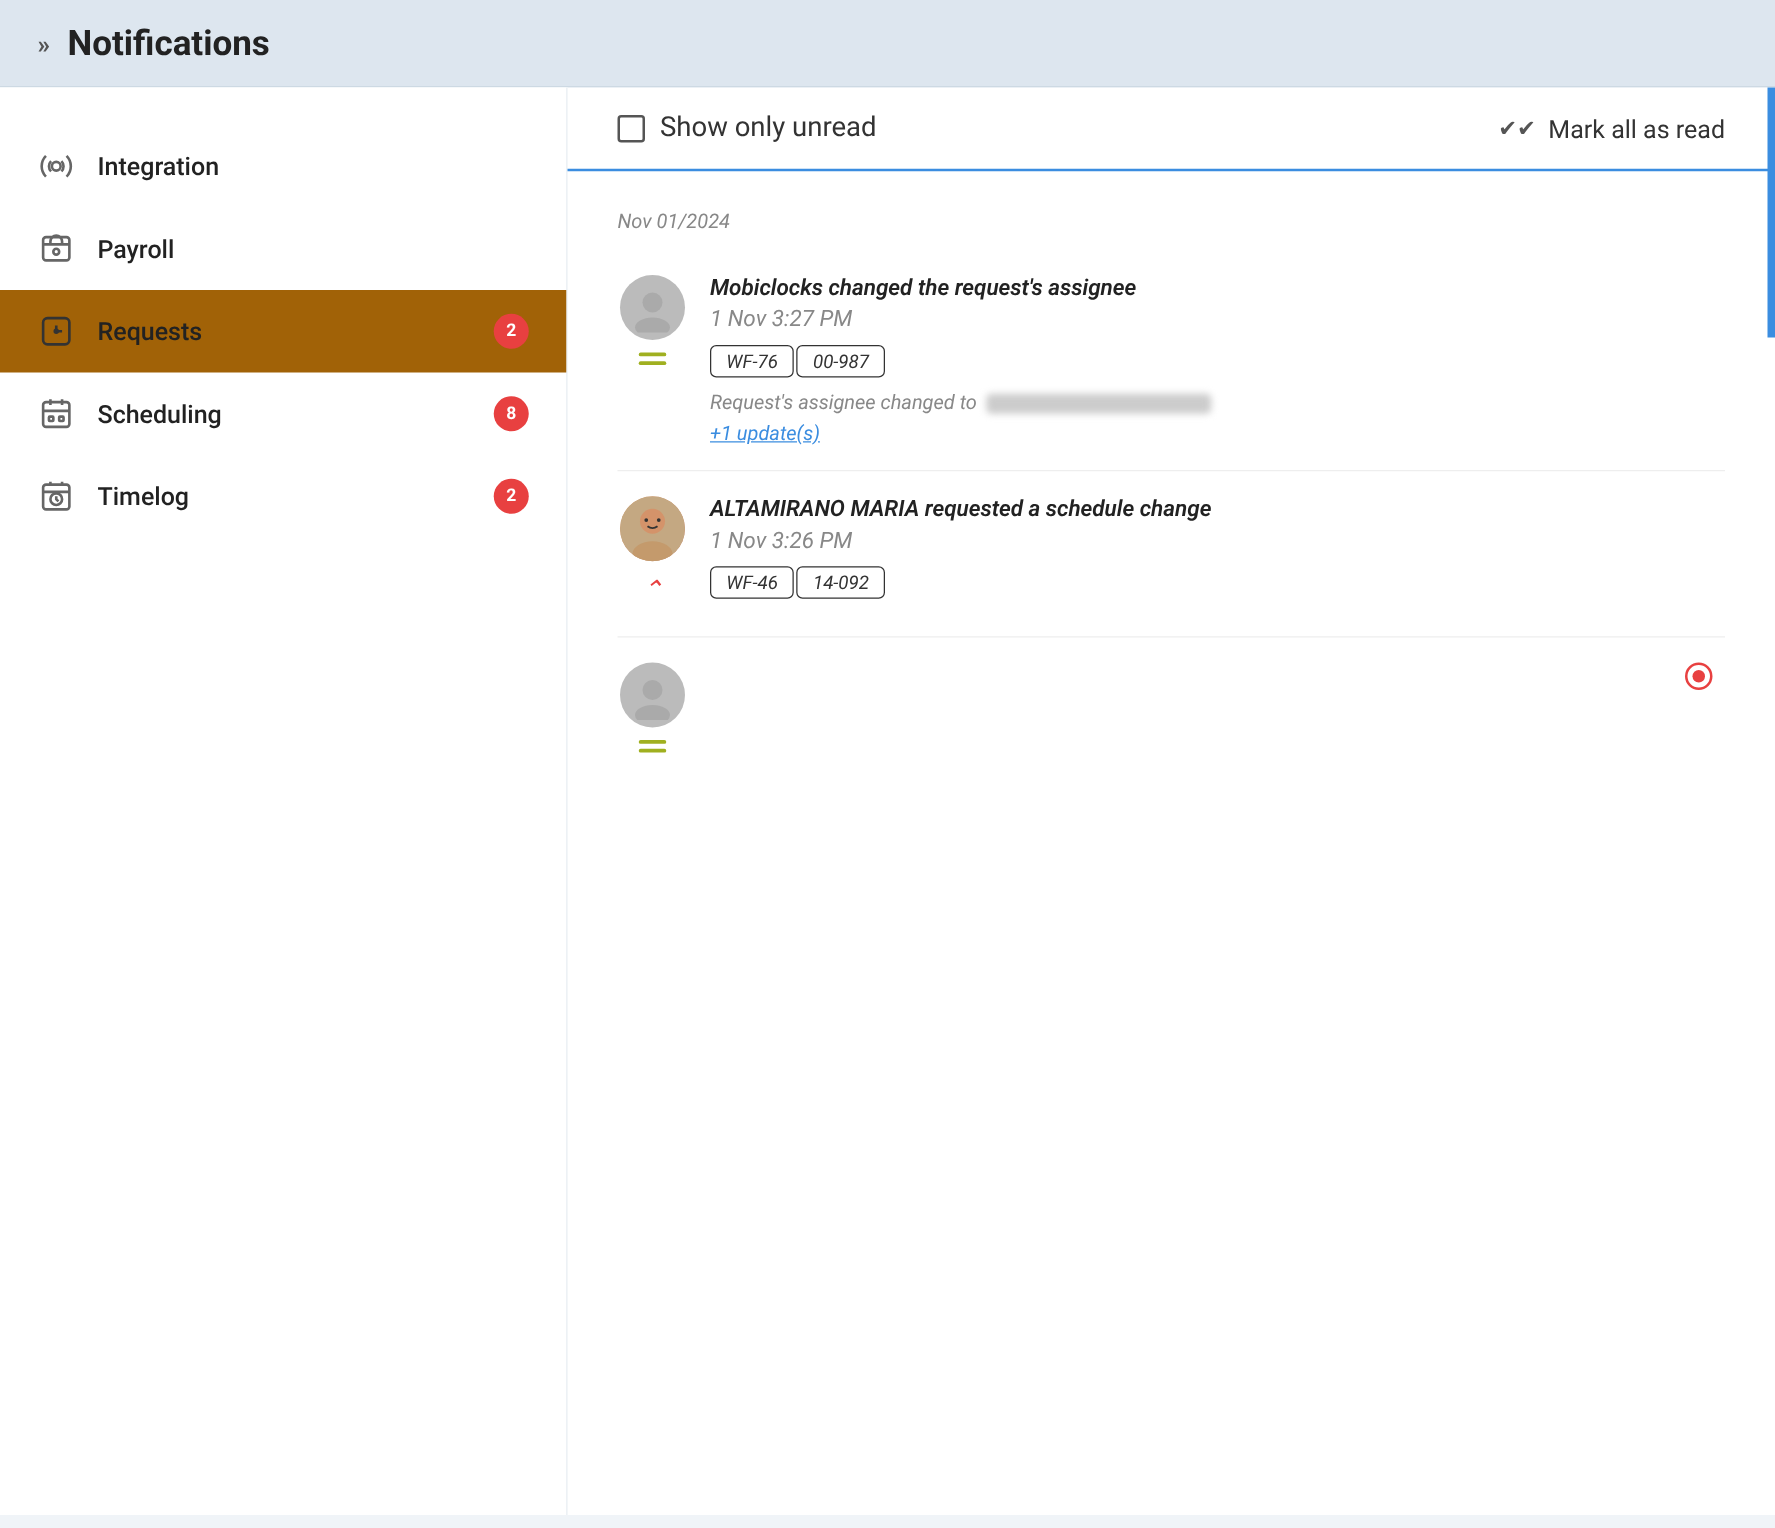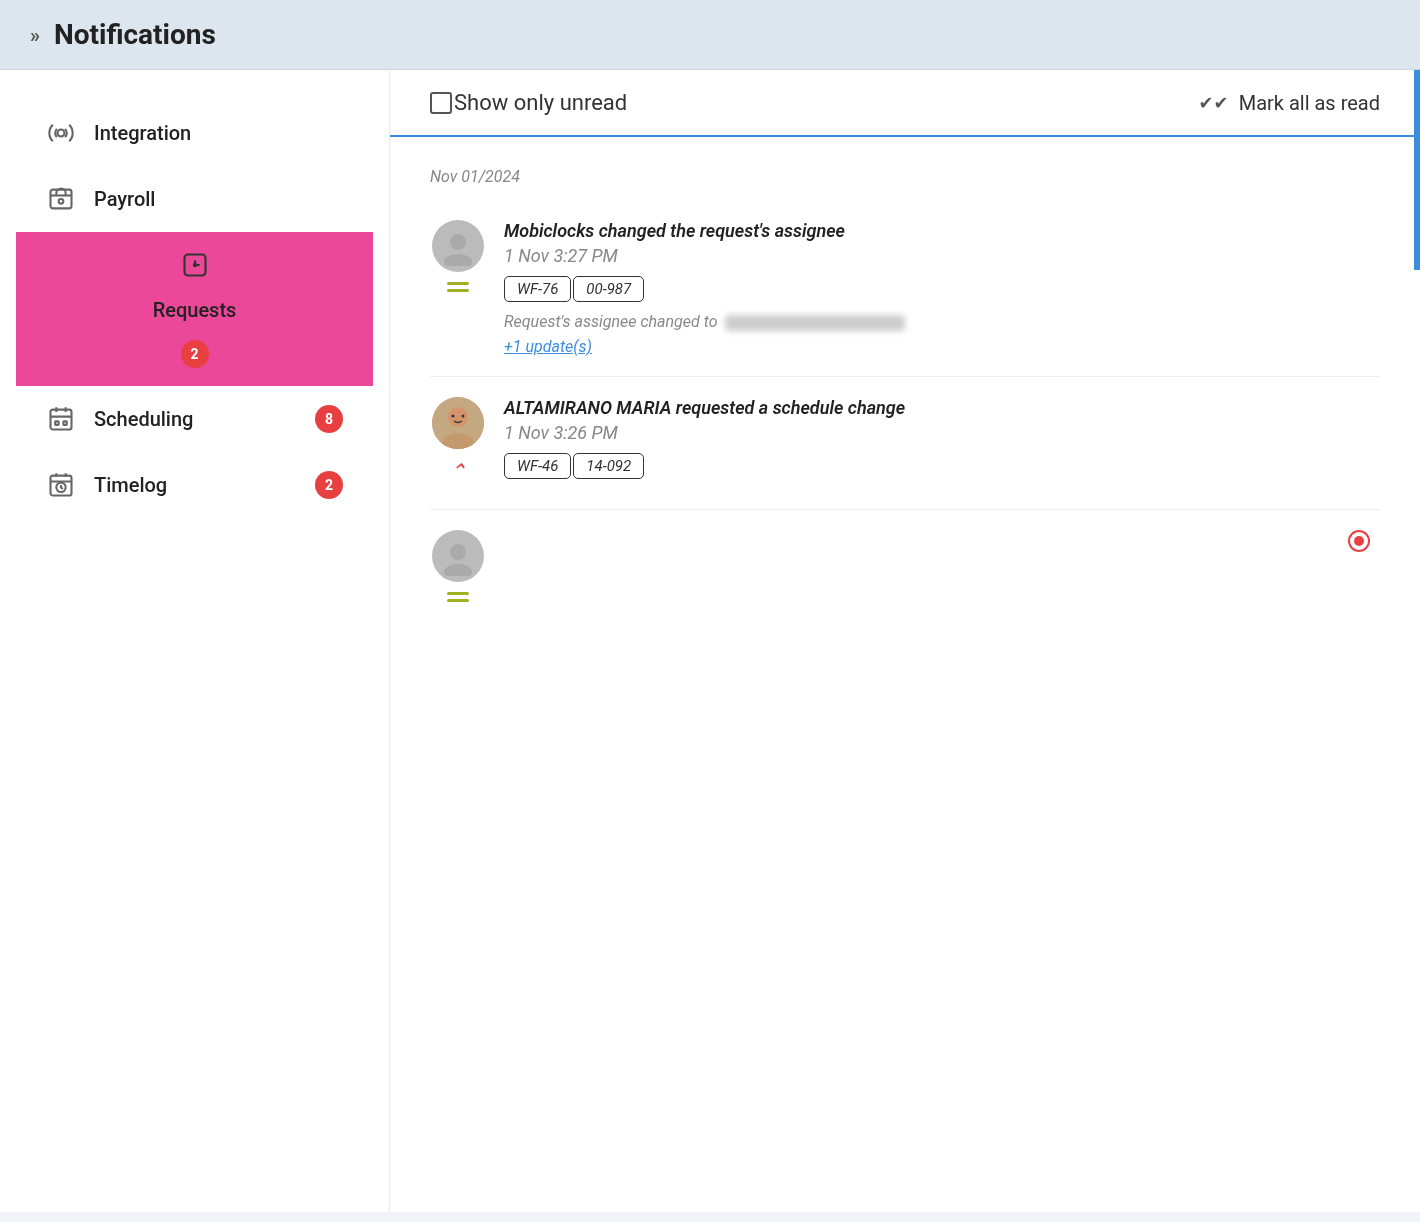--- a/index.html
+++ b/index.html
@@ -32,38 +32,37 @@
 
     
     .main {
       display: flex;
       background: #fff;
       min-height: calc(1222px - 80px);
     }
 
     
     .sidebar {
-      width: 390px;
-      padding: 30px 16px;
+      width: 454px;
+      padding: 30px 0;
       background: #fff;
       border-right: 1px solid #e8edf2;
       flex-shrink: 0;
     }
     .sidebar-item {
       display: flex;
       align-items: center;
       gap: 18px;
       padding: 18px 30px;
       cursor: pointer;
       position: relative;
       border-radius: 0;
     }
     .sidebar-item.active {
-      background: #ec4899;
-      flex-direction: column;
+      background: #a16207;
     }
     .sidebar-icon {
       width: 30px;
       height: 30px;
       color: #555;
       flex-shrink: 0;
       display: flex;
       align-items: center;
       justify-content: center;
     }
@@ -97,21 +96,21 @@
     .toolbar {
       display: flex;
       align-items: center;
       padding: 20px 40px;
       gap: 20px;
       border-bottom: 2px solid #3b8de0;
     }
     .show-unread {
       display: flex;
       align-items: center;
-      gap: 2px;
+      gap: 12px;
       flex: 1;
       cursor: pointer;
     }
     .checkbox {
       width: 22px;
       height: 22px;
       border: 2px solid #555;
       border-radius: 3px;
       flex-shrink: 0;
       background: #fff;

